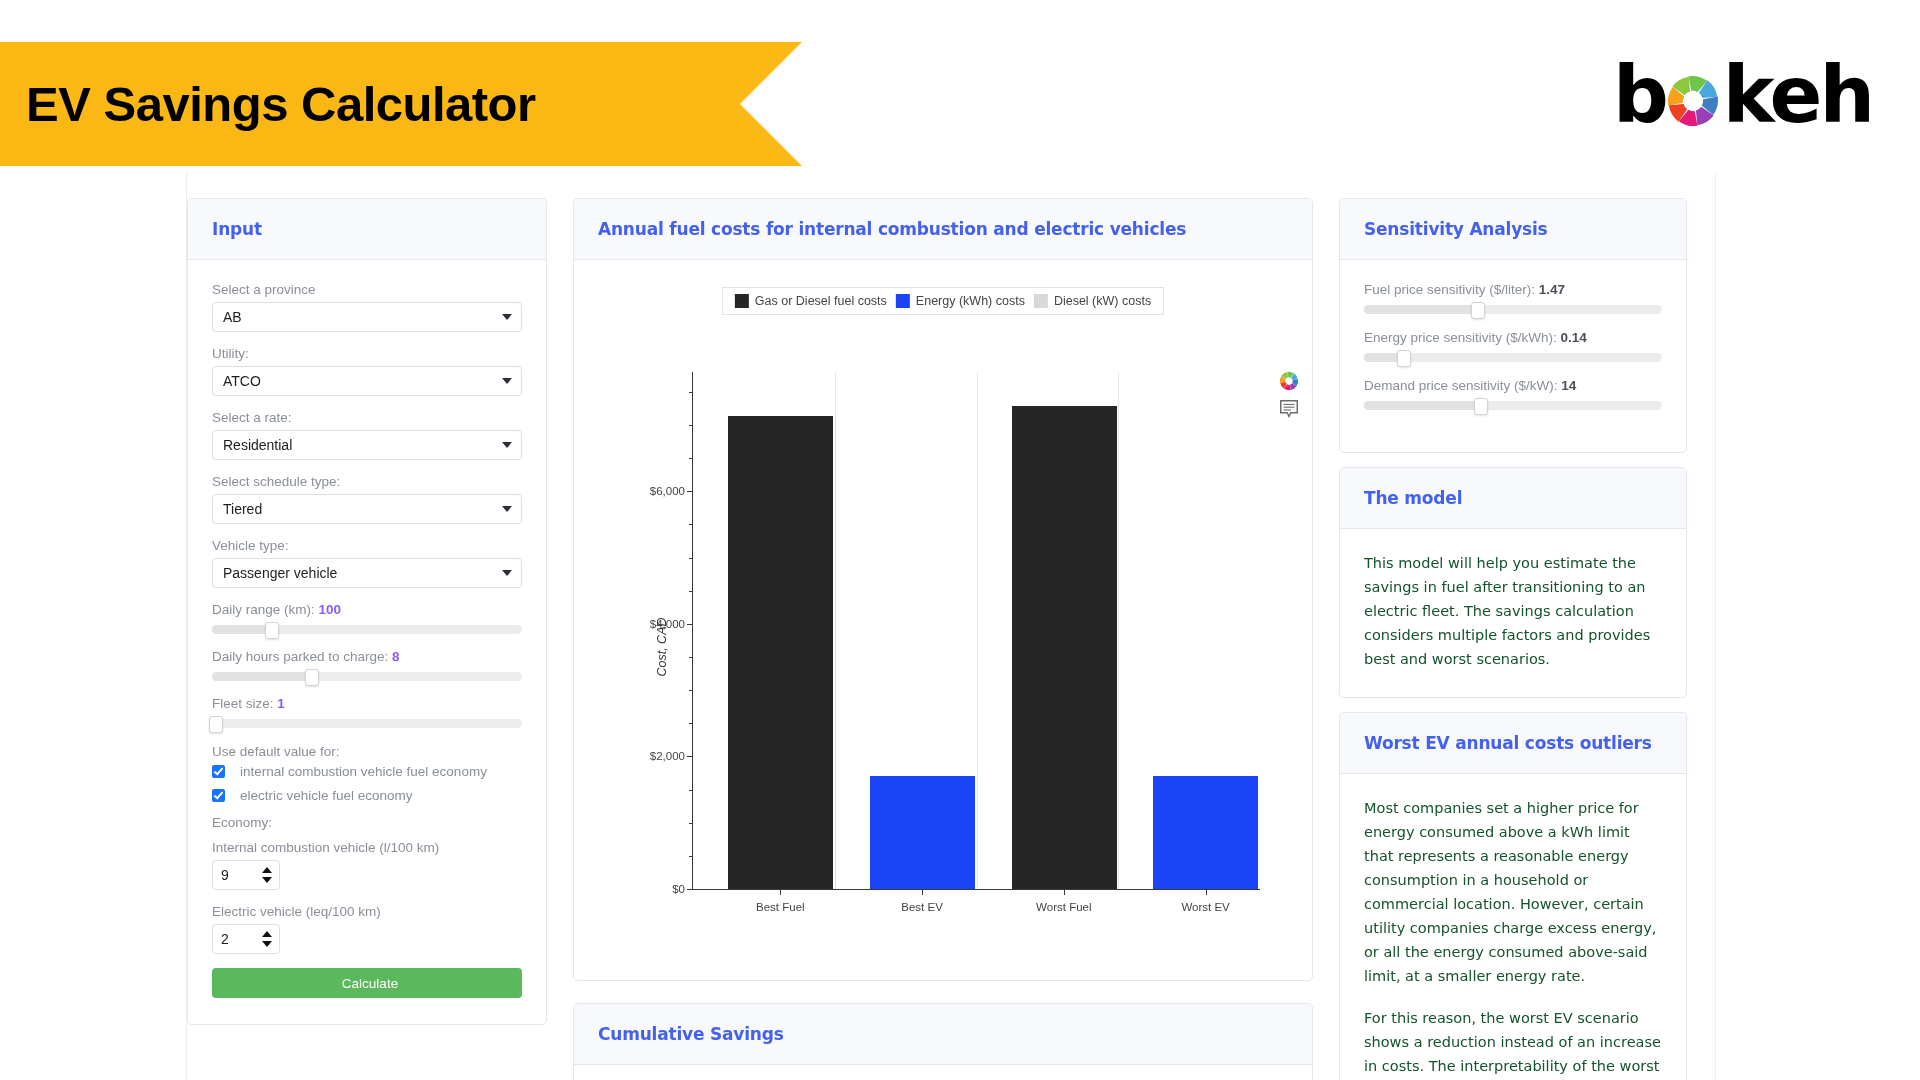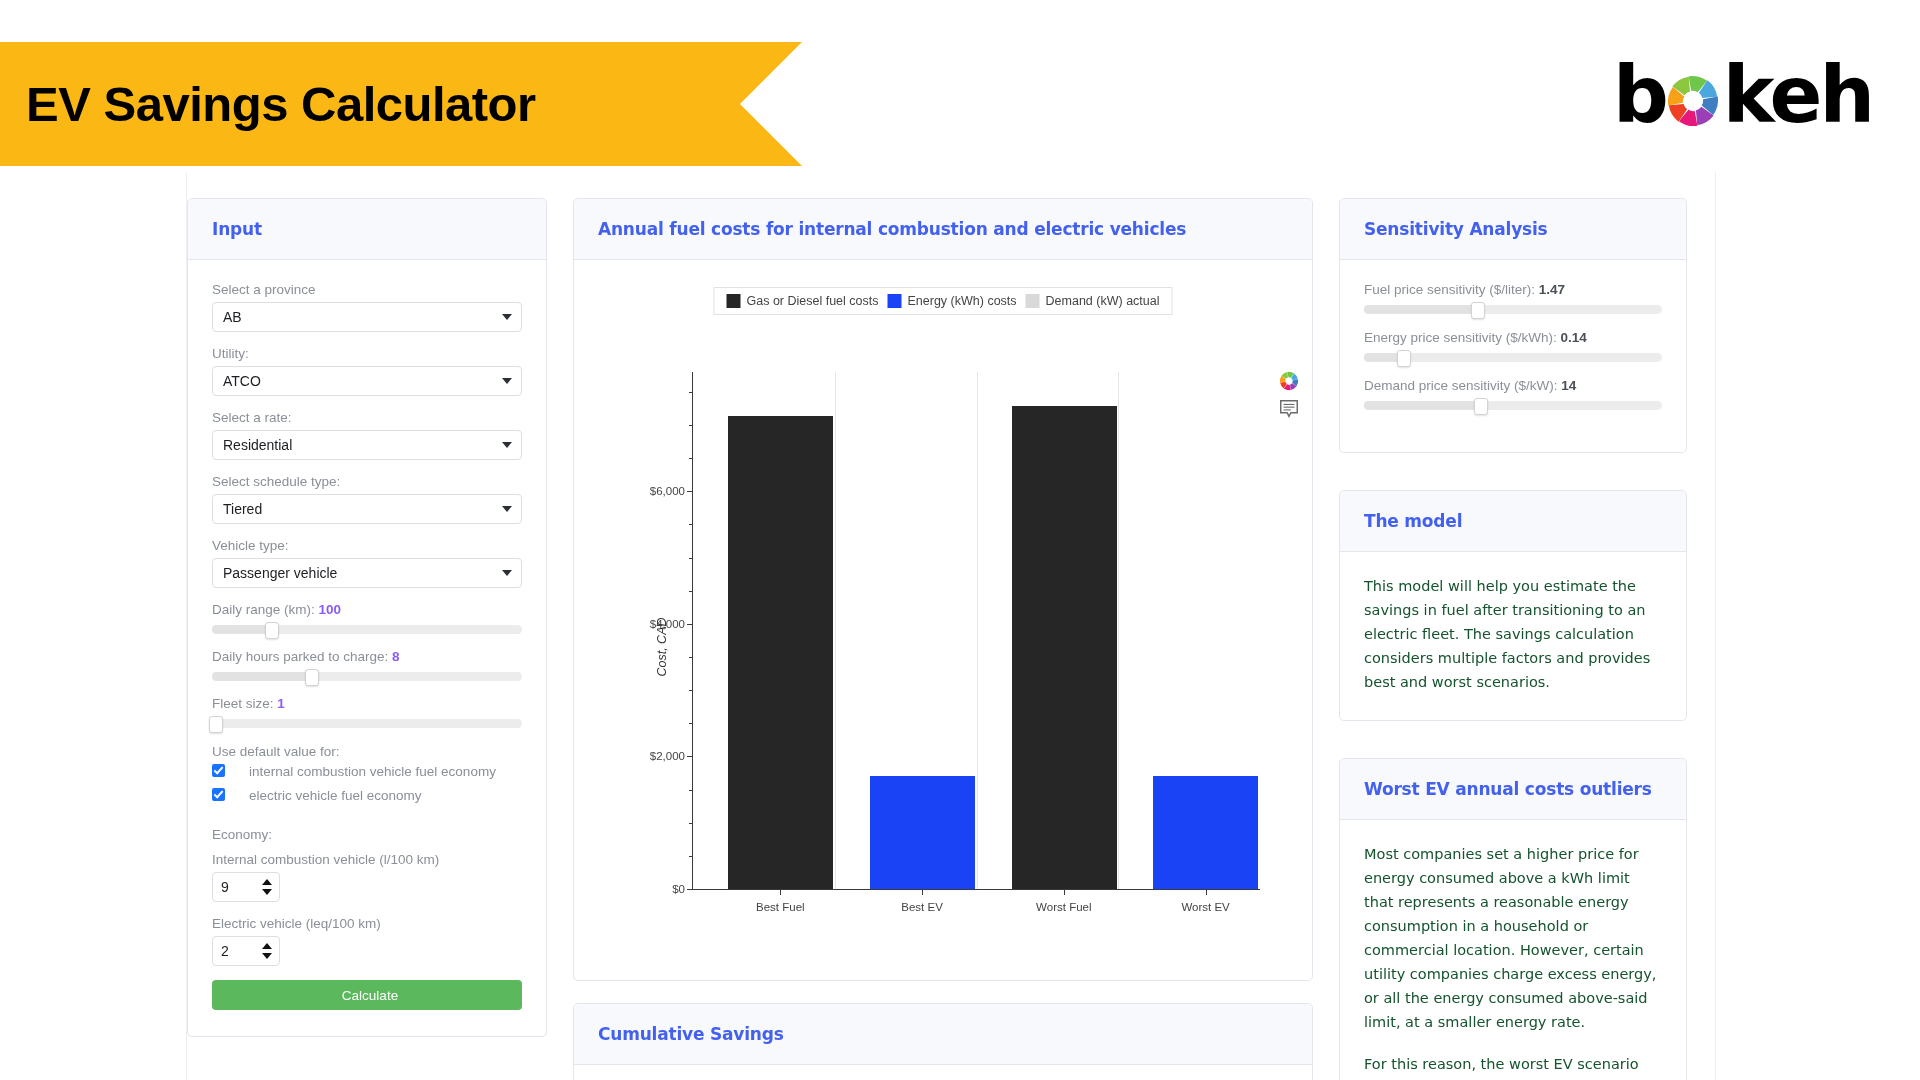--- a/index.html
+++ b/index.html
@@ -154,21 +154,22 @@
     position: absolute;
     top: -3px;
     width: 14px; height: 17px;
     background: #ffffff;
     border: 1px solid #d3d3d3;
     border-radius: 3px;
     box-shadow: 0 1px 2px rgba(0,0,0,.12);
   }
   .checkbox-row {
     display: flex;
-    gap: 24px;
+    align-items: center;
+    gap: 15px;
     margin-bottom: 9px;
   }
   .checkbox {
     width: 13px; height: 13px;
     background: #1a73ff;
     border-radius: 2px;
     position: relative;
     flex: 0 0 13px;
   }
   .checkbox::after {
@@ -309,21 +310,21 @@
     right: 12px; top: 110px;
     display: flex;
     flex-direction: column;
     align-items: center;
     gap: 6px;
   }
   .tool-icon { width: 22px; height: 22px; }
 
   
   .col-right { width: 348px; flex: 0 0 348px; }
-  .card + .card { margin-top: 37px; }
+  .card + .card { margin-top: 14px; }
   .body-text {
     color: #14532d;
     font-size: 14.5px;
     line-height: 24px;
     font-family: "DejaVu Sans", sans-serif;
     margin: 0;
   }
   .body-text + .body-text { margin-top: 18px; }
   .sens-label { color: #8a8f98; font-size: 13.5px; margin-bottom: 4px; }
   .sens-label b { color: #4b5058; }
@@ -425,21 +426,21 @@
 
           <div class="checkbox-row">
             <span class="checkbox"></span>
             <span class="checkbox-label">internal combustion vehicle fuel economy</span>
           </div>
           <div class="checkbox-row">
             <span class="checkbox"></span>
             <span class="checkbox-label">electric vehicle fuel economy</span>
           </div>
 
-          <div class="field-label" style="margin-top:24px">Economy:</div>
+          <div class="field-label" style="margin-top:12px">Economy:</div>
 
           <div class="field-label" style="margin-top:10px">Internal combustion vehicle (l/100 km)</div>
           <div class="spinner">
             <span>9</span>
             <span class="spin-arrows">
               <span class="spin-up"></span>
               <span class="spin-down"></span>
             </span>
           </div>
 
@@ -468,21 +469,21 @@
             <span class="legend-item">
               <span class="legend-swatch" style="background:#262626"></span>
               <span>Gas or Diesel fuel costs</span>
             </span>
             <span class="legend-item">
               <span class="legend-swatch" style="background:#1a43f5"></span>
               <span>Energy (kWh) costs</span>
             </span>
             <span class="legend-item">
               <span class="legend-swatch" style="background:#d9d9d9"></span>
-              <span>Demand (kW) actual</span>
+              <span>Diesel (kW) costs</span>
             </span>
           </div>
 
           <div class="bokeh-tools">
             <span class="tool-icon">
               <svg viewBox="0 0 100 100" width="22" height="22">
                 <g transform="translate(50,50)">
                   <path d="M0,-42 A42,42 0 0,1 29,-29 L10,-13 A16,16 0 0,0 0,-17 Z" fill="#6ec64b" transform="rotate(-10)"></path>
                   <path d="M0,-42 A42,42 0 0,1 29,-29 L10,-13 A16,16 0 0,0 0,-17 Z" fill="#4aa8df" transform="rotate(35)"></path>
                   <path d="M0,-42 A42,42 0 0,1 29,-29 L10,-13 A16,16 0 0,0 0,-17 Z" fill="#3f7fc1" transform="rotate(80)"></path>

